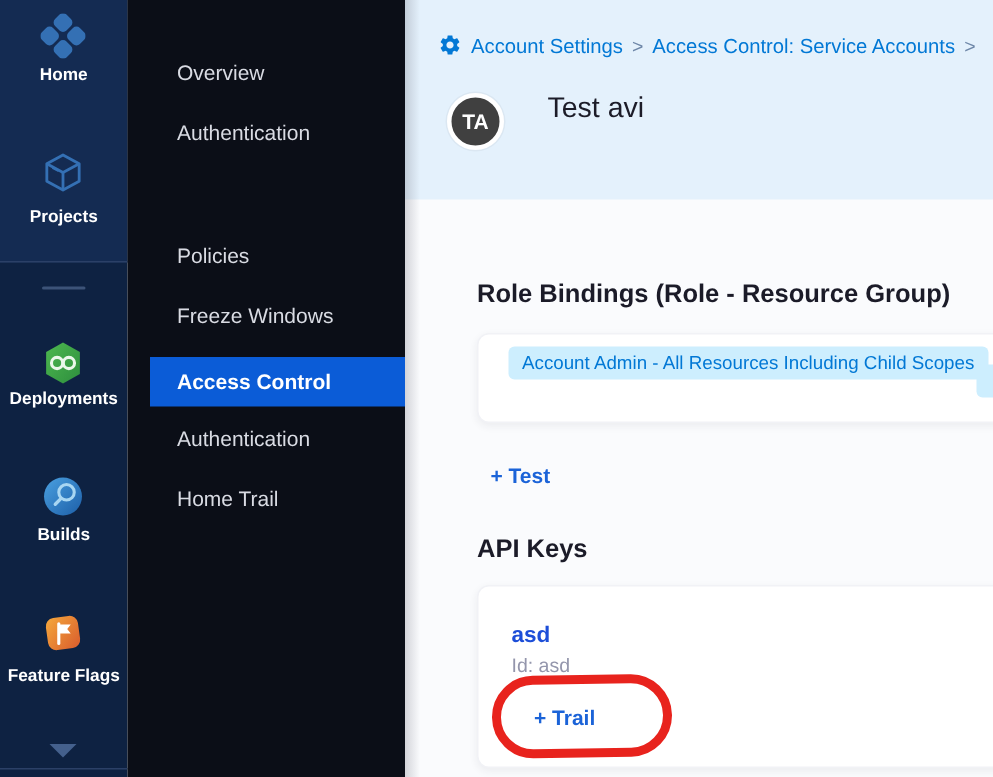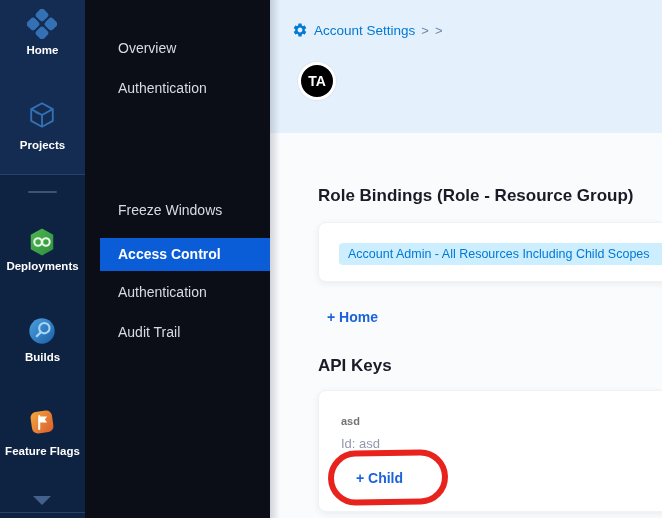--- a/index.html
+++ b/index.html
@@ -26,29 +26,29 @@
   .content { position:absolute; left:270px; top:0; width:372px; height:518px; background:#fafbfd; }
   .content::before { content:""; position:absolute; left:0; top:0; width:10px; height:518px;
     background:linear-gradient(to right, rgba(96,97,112,0.25), rgba(96,97,112,0)); z-index:5; pointer-events:none; }
   .header { position:absolute; left:0; top:0; width:392px; height:133px; background:#e4f1fc; }
 
   .breadcrumb { position:absolute; left:22px; top:22px; display:flex; align-items:center; gap:6px; font-size:13.5px; color:#0278d5; white-space:nowrap; }
   .crumb { color:#0278d5; cursor:pointer; }
   .crumb-sep { color:#6e87a8; font-size:13px; }
   .gear { width:16px; height:16px; display:inline-block; }
 
-  .avatar { position:absolute; left:28px; top:62px; width:38px; height:38px; background:#000000; border:3px solid #ffffff; border-radius:50%; color:#ffffff; font-size:14px; font-weight:bold; display:flex; align-items:center; justify-content:center; box-shadow:0 0 0 1px rgba(0,0,0,0.04); }
+  .avatar { position:absolute; left:28px; top:62px; width:38px; height:38px; background:#404040; border:3px solid #ffffff; border-radius:50%; color:#ffffff; font-size:14px; font-weight:bold; display:flex; align-items:center; justify-content:center; box-shadow:0 0 0 1px rgba(0,0,0,0.04); }
   .profile-name { position:absolute; left:95px; top:62px; font-size:19px; color:#1c1c28; }
 
   .section-title { position:absolute; font-size:17px; font-weight:bold; color:#1b1b28; white-space:nowrap; }
   .card { position:absolute; left:48px; width:396px; background:#ffffff; border:1px solid #f1f2f6; border-radius:8px; box-shadow:0 2px 6px rgba(40,41,61,0.07); }
   .tag { position:absolute; height:22px; line-height:22px; padding:0 9px; background:#cdeefe; border-radius:4px; color:#0278d5; font-size:12.5px; font-weight:500; white-space:nowrap; }
   .link { position:absolute; font-size:14px; font-weight:bold; color:#1b63d8; cursor:pointer; white-space:nowrap; }
 
-  .key-name { position:absolute; left:22px; top:24px; font-size:11px; font-weight:bold; color:#737373; }
+  .key-name { position:absolute; left:22px; top:24px; font-size:15px; font-weight:bold; color:#1d4ed8; }
   .key-id { position:absolute; left:22px; top:45px; font-size:13px; color:#9496ac; }
 
   .annotation { position:absolute; left:58px; top:450px; width:120px; height:55px; border:6px solid #e8231d; border-radius:30px; transform:rotate(-1deg); z-index:6; pointer-events:none; }
 </style>
 </head>
 <body>
 
 <div class="screen">
 
   <nav class="rail">
@@ -123,53 +123,56 @@
       <div class="rail-label" style="top:445px">Feature Flags</div>
     </div>
 
     <div class="rail-expand"></div>
     <div class="rail-bottom-line"></div>
   </nav>
 
   <nav class="nav">
     <div class="nav-item" style="top:32px">Overview</div>
     <div class="nav-item" style="top:72px">Authentication</div>
+    <div class="nav-item" style="top:154px">Policies</div>
     <div class="nav-item" style="top:194px">Freeze Windows</div>
     <div class="nav-item selected" style="top:238px">Access Control</div>
     <div class="nav-item" style="top:276px">Authentication</div>
-    <div class="nav-item" style="top:316px">Audit Trail</div>
+    <div class="nav-item" style="top:316px">Home Trail</div>
   </nav>
 
   <main class="content">
     <div class="header"></div>
 
     <div class="breadcrumb">
       <svg class="gear" viewBox="0 0 24 24" fill="#0278d5">
         <path d="M19.14,12.94c0.04-0.3,0.06-0.61,0.06-0.94c0-0.32-0.02-0.64-0.07-0.94l2.03-1.58c0.18-0.14,0.23-0.41,0.12-0.61 l-1.92-3.32c-0.12-0.22-0.37-0.29-0.59-0.22l-2.39,0.96c-0.5-0.38-1.03-0.7-1.62-0.94L14.4,2.81c-0.04-0.24-0.24-0.41-0.48-0.41 h-3.84c-0.24,0-0.43,0.17-0.47,0.41L9.25,5.35C8.66,5.59,8.12,5.92,7.63,6.29L5.24,5.33c-0.22-0.08-0.47,0-0.59,0.22L2.74,8.87 C2.62,9.08,2.66,9.34,2.86,9.48l2.03,1.58C4.84,11.36,4.8,11.69,4.8,12s0.02,0.64,0.07,0.94l-2.03,1.58 c-0.18,0.14-0.23,0.41-0.12,0.61l1.92,3.32c0.12,0.22,0.37,0.29,0.59,0.22l2.39-0.96c0.5,0.38,1.03,0.7,1.62,0.94l0.36,2.54 c0.05,0.24,0.24,0.41,0.48,0.41h3.84c0.24,0,0.44-0.17,0.47-0.41l0.36-2.54c0.59-0.24,1.13-0.56,1.62-0.94l2.39,0.96 c0.22,0.08,0.47,0,0.59-0.22l1.92-3.32c0.12-0.22,0.07-0.47-0.12-0.61L19.14,12.94z M12,15.6c-1.98,0-3.6-1.62-3.6-3.6 s1.62-3.6,3.6-3.6s3.6,1.62,3.6,3.6S13.98,15.6,12,15.6z"></path>
       </svg>
       <span class="crumb">Account Settings</span>
       <span class="crumb-sep">&gt;</span>
+      <span class="crumb">Access Control: Service Accounts</span>
       <span class="crumb-sep">&gt;</span>
     </div>
 
     <div class="avatar">TA</div>
+    <div class="profile-name">Test avi</div>
 
     <div class="section-title" style="left:48px; top:186px">Role Bindings (Role - Resource Group)</div>
 
     <div class="card" style="top:222px; height:60px">
-      <span class="tag" style="left:20px; top:20px">Account Admin - All Resources Including Child Scopes</span>
+      <span class="tag" style="left:20px; top:8px">Account Admin - All Resources Including Child Scopes</span>
       <span class="tag" style="left:332px; top:20px; width:80px"></span>
     </div>
 
-    <span class="link" style="left:57px; top:309px">+ Home</span>
+    <span class="link" style="left:57px; top:309px">+ Test</span>
 
     <div class="section-title" style="left:48px; top:356px">API Keys</div>
 
     <div class="card" style="top:390px; height:122px">
       <div class="key-name">asd</div>
       <div class="key-id">Id: asd</div>
-      <span class="link" style="left:37px; top:79px">+ Child</span>
+      <span class="link" style="left:37px; top:79px">+ Trail</span>
     </div>
 
     <div class="annotation"></div>
   </main>
 
 </div>
 
 </body></html>

